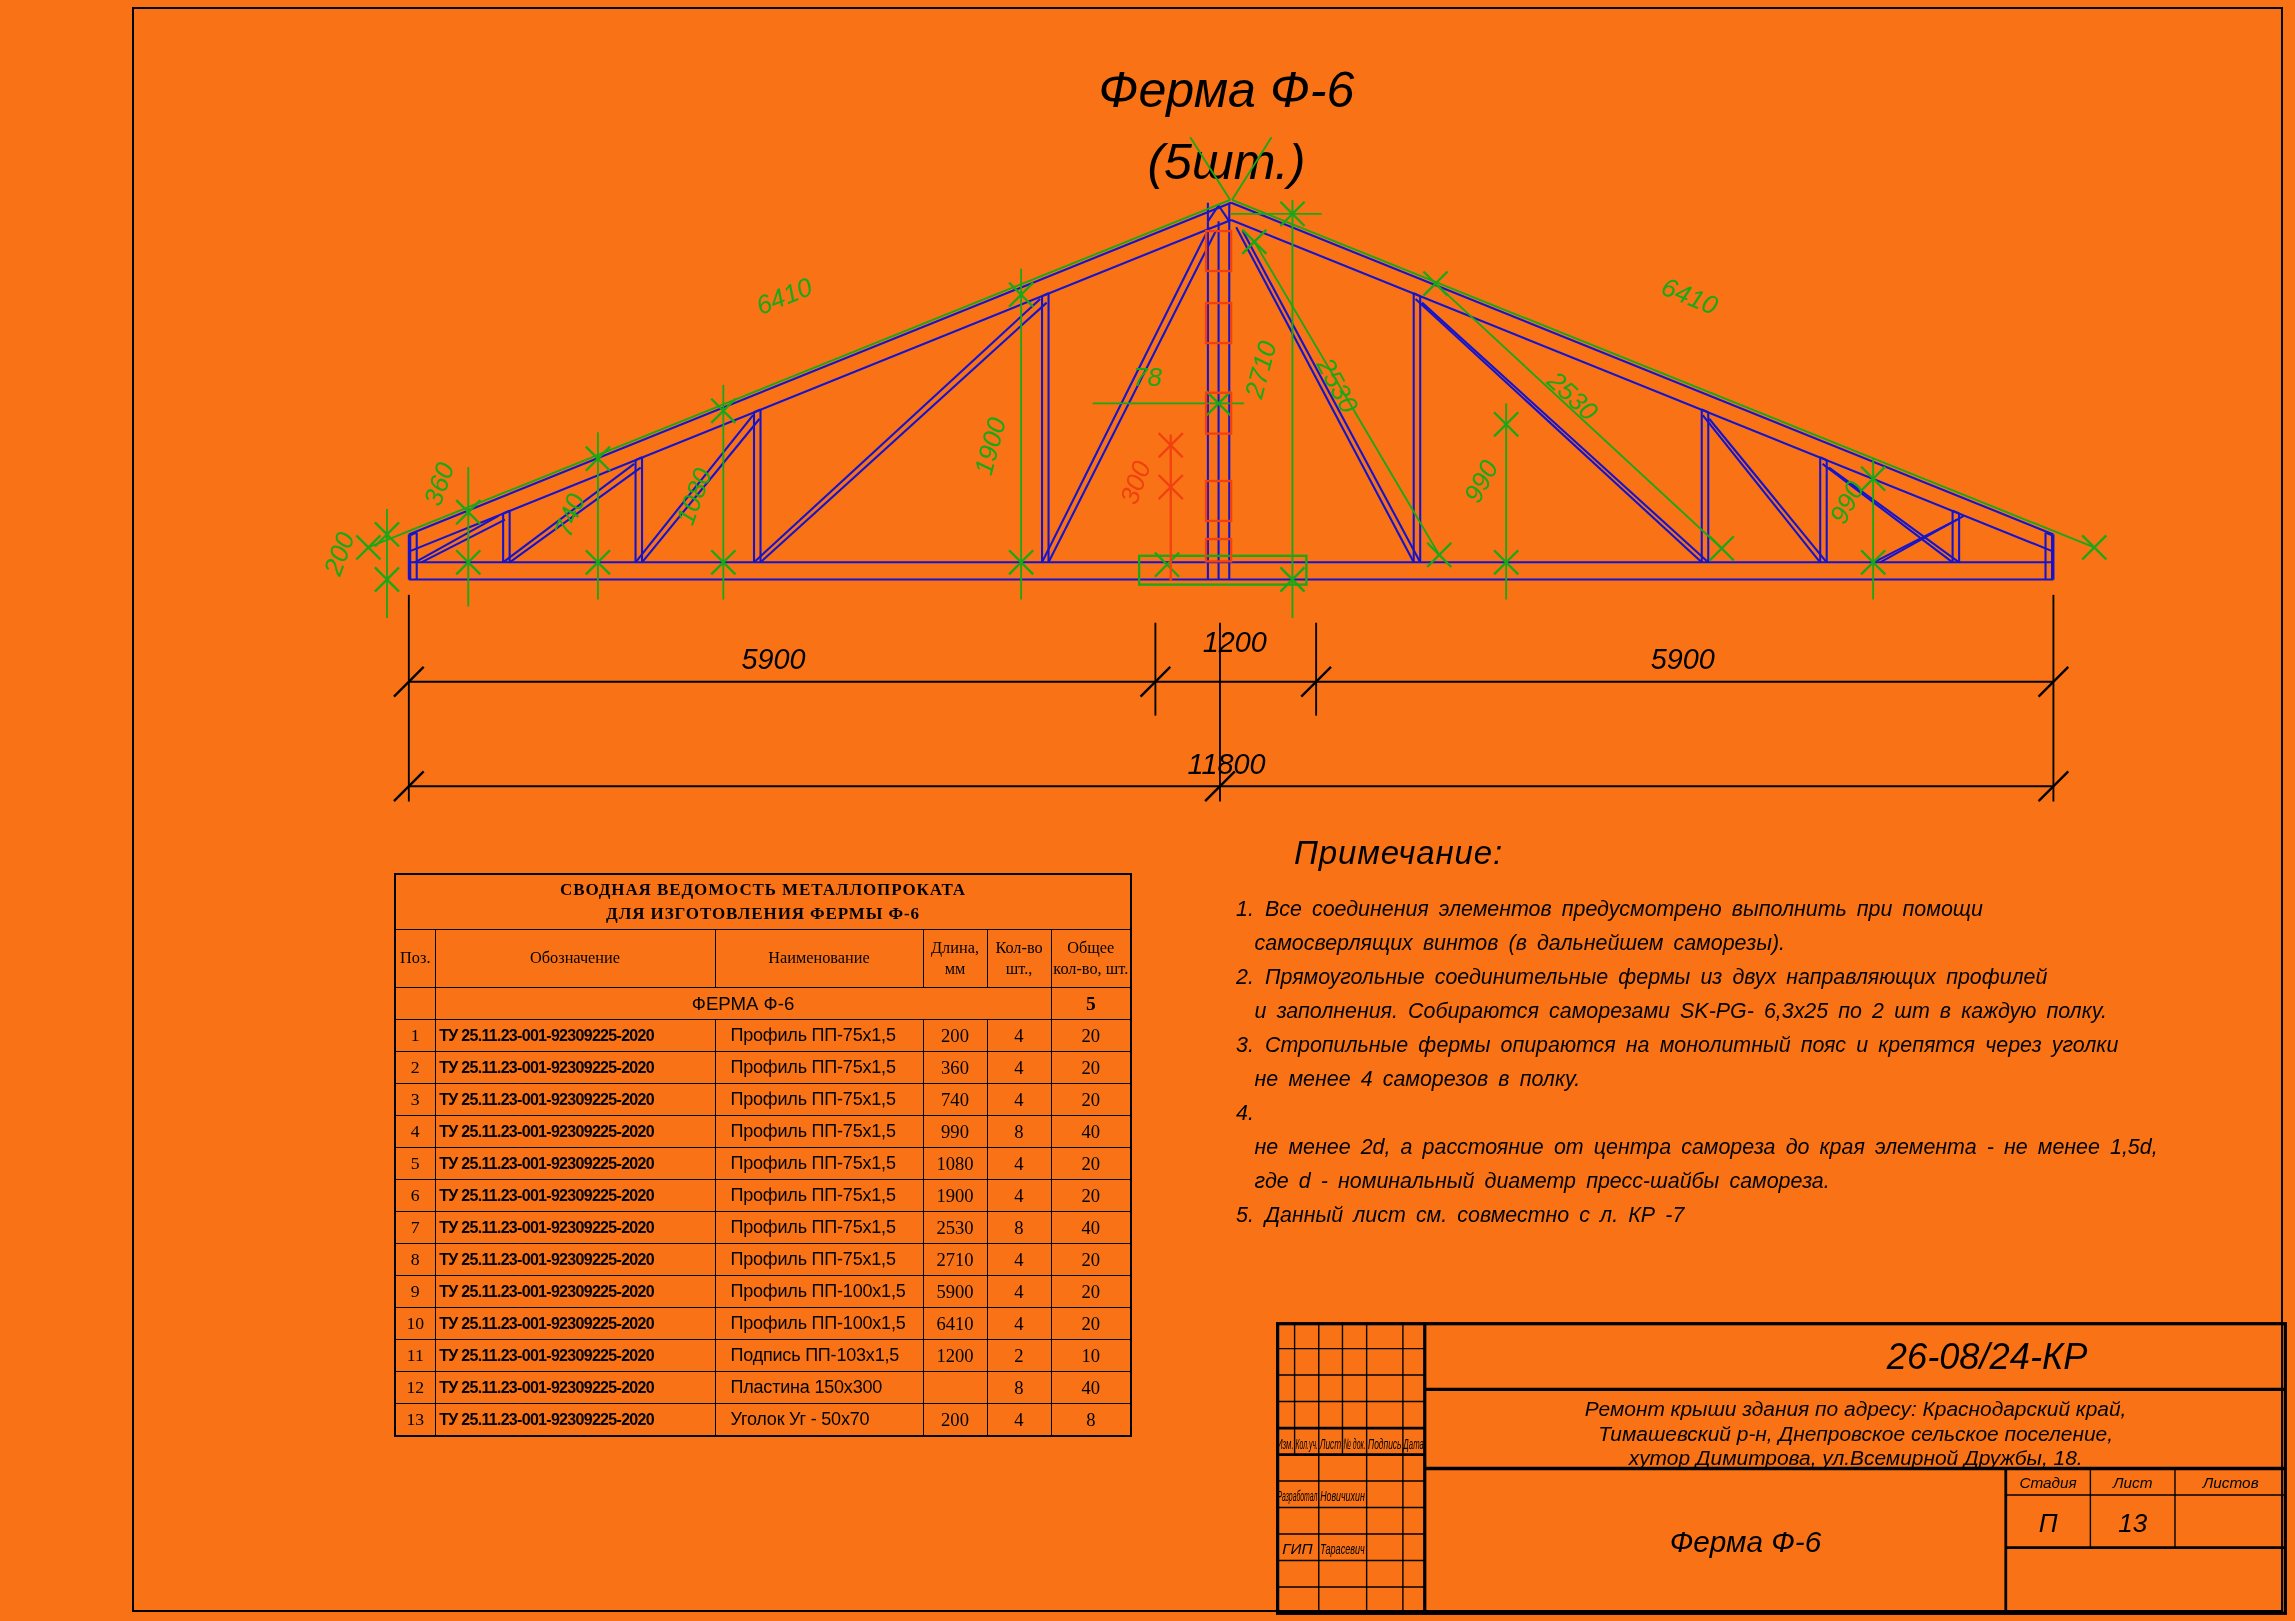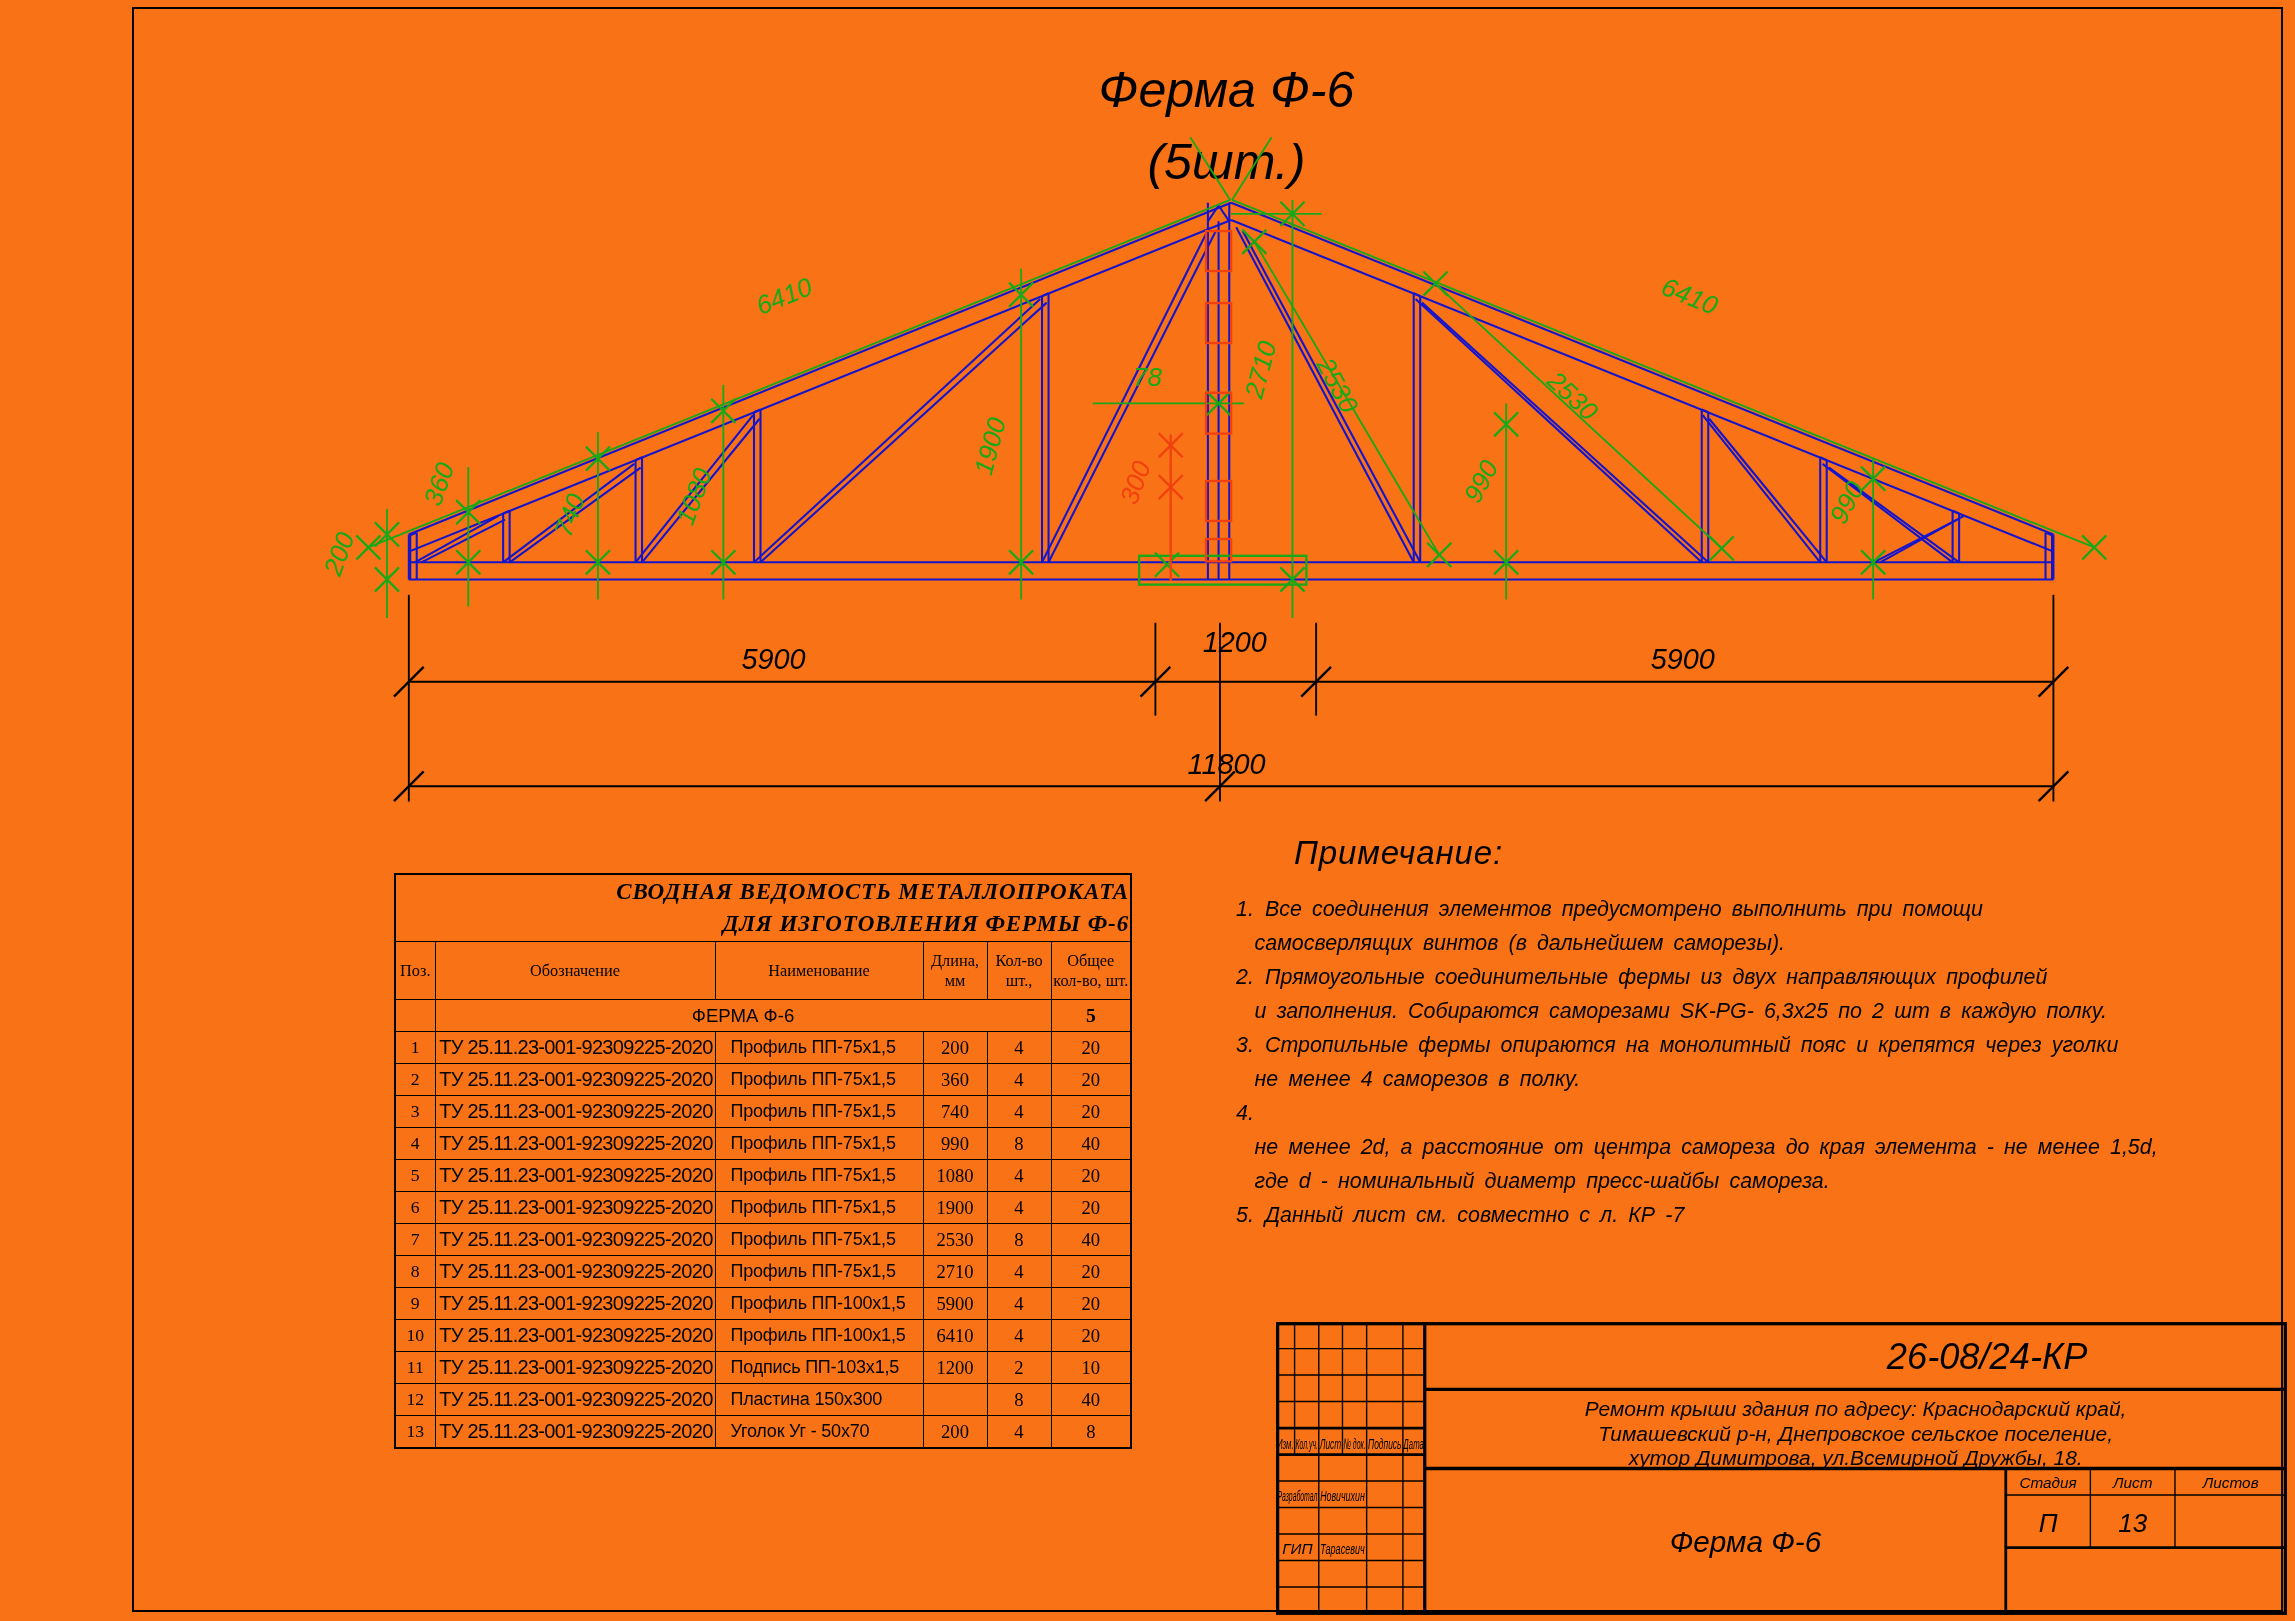--- a/index.html
+++ b/index.html
@@ -16,28 +16,28 @@
   .bl{stroke:#1414cc;stroke-width:4.5;fill:none;}
   .gr{stroke:#18a818;stroke-width:4;fill:none;}
   .grt{stroke:#18a818;stroke-width:5;fill:none;}
   .rd{stroke:#f2400f;stroke-width:5;fill:none;}
   .bk{stroke:#000;stroke-width:4;fill:none;}
   .bkt{stroke:#000;stroke-width:5;fill:none;}
   
   #schedule{left:394px;top:873px;width:736px;}
   table.sched{border-collapse:collapse;table-layout:fixed;width:736px;border:2.3px solid #000;}
   table.sched td{border:1.4px solid #000;overflow:hidden;vertical-align:middle;color:#000;}
-  td.t-title{height:52px;text-align:right;font-family:"Liberation Serif",serif;
-             font-weight:bold;font-size:23px;letter-spacing:0.9px;line-height:1.4;font-style:italic;}
+  td.t-title{height:52px;text-align:center;font-family:"Liberation Serif",serif;
+             font-weight:bold;font-size:17px;letter-spacing:0.9px;line-height:1.4;}
   td.hdr{height:55px;text-align:center;font-family:"Liberation Serif",serif;
          font-size:16.3px;line-height:1.25;border-bottom:1.9px solid #000;}
   td.grp{height:29px;text-align:center;font-size:18.6px;}
   td.grp5{height:29px;text-align:center;font-family:"Liberation Serif",serif;font-weight:bold;font-size:19.5px;}
   td.c-pos{text-align:center;font-family:"Liberation Serif",serif;font-size:17.7px;}
-  td.c-des{padding-left:3.7px;font-size:20px;letter-spacing:-0.7px;white-space:nowrap;}
+  td.c-des{padding-left:3.7px;font-size:16px;letter-spacing:-0.7px;white-space:nowrap;font-weight:bold;}
   td.c-nam{padding-left:15px;font-size:18px;letter-spacing:-0.2px;white-space:nowrap;}
   td.c-num{text-align:center;font-family:"Liberation Serif",serif;font-size:18.6px;}
   tr.dr td{height:29px;}
   
   #notes{left:1236px;top:834px;width:1041px;color:#000;}
   #notes .n-title{font:italic 33px "Liberation Sans",sans-serif;margin-left:58px;letter-spacing:0.9px;}
   #notes .n-items{margin-top:19.5px;}
   .note-line{font:italic 21.4px "Liberation Sans",sans-serif;line-height:34px;word-spacing:4.2px;white-space:nowrap;}
   .note-first{display:flex;}
   .note-num{display:inline-block;min-width:29px;}

